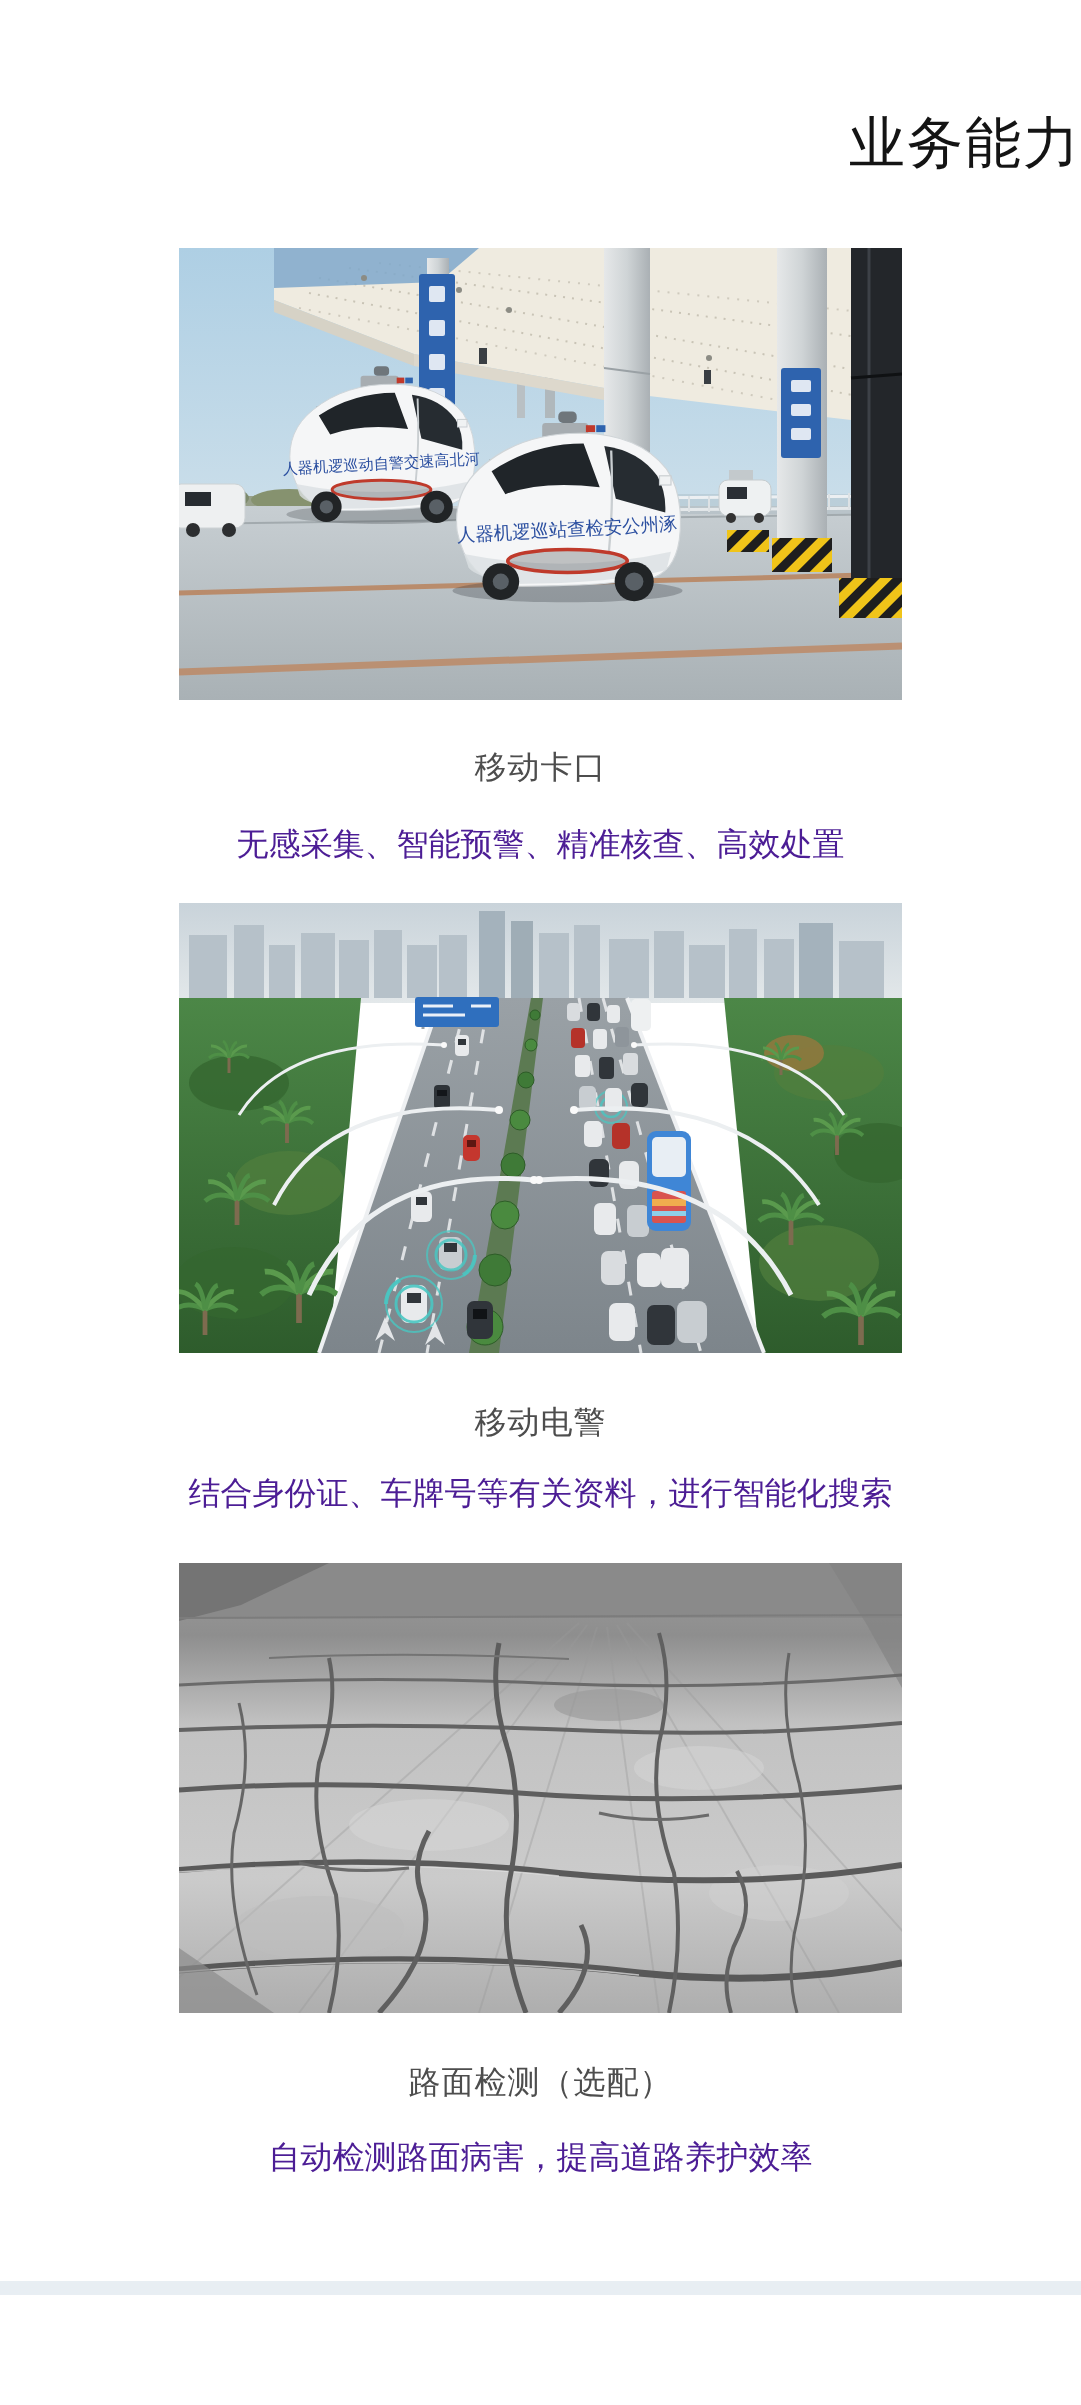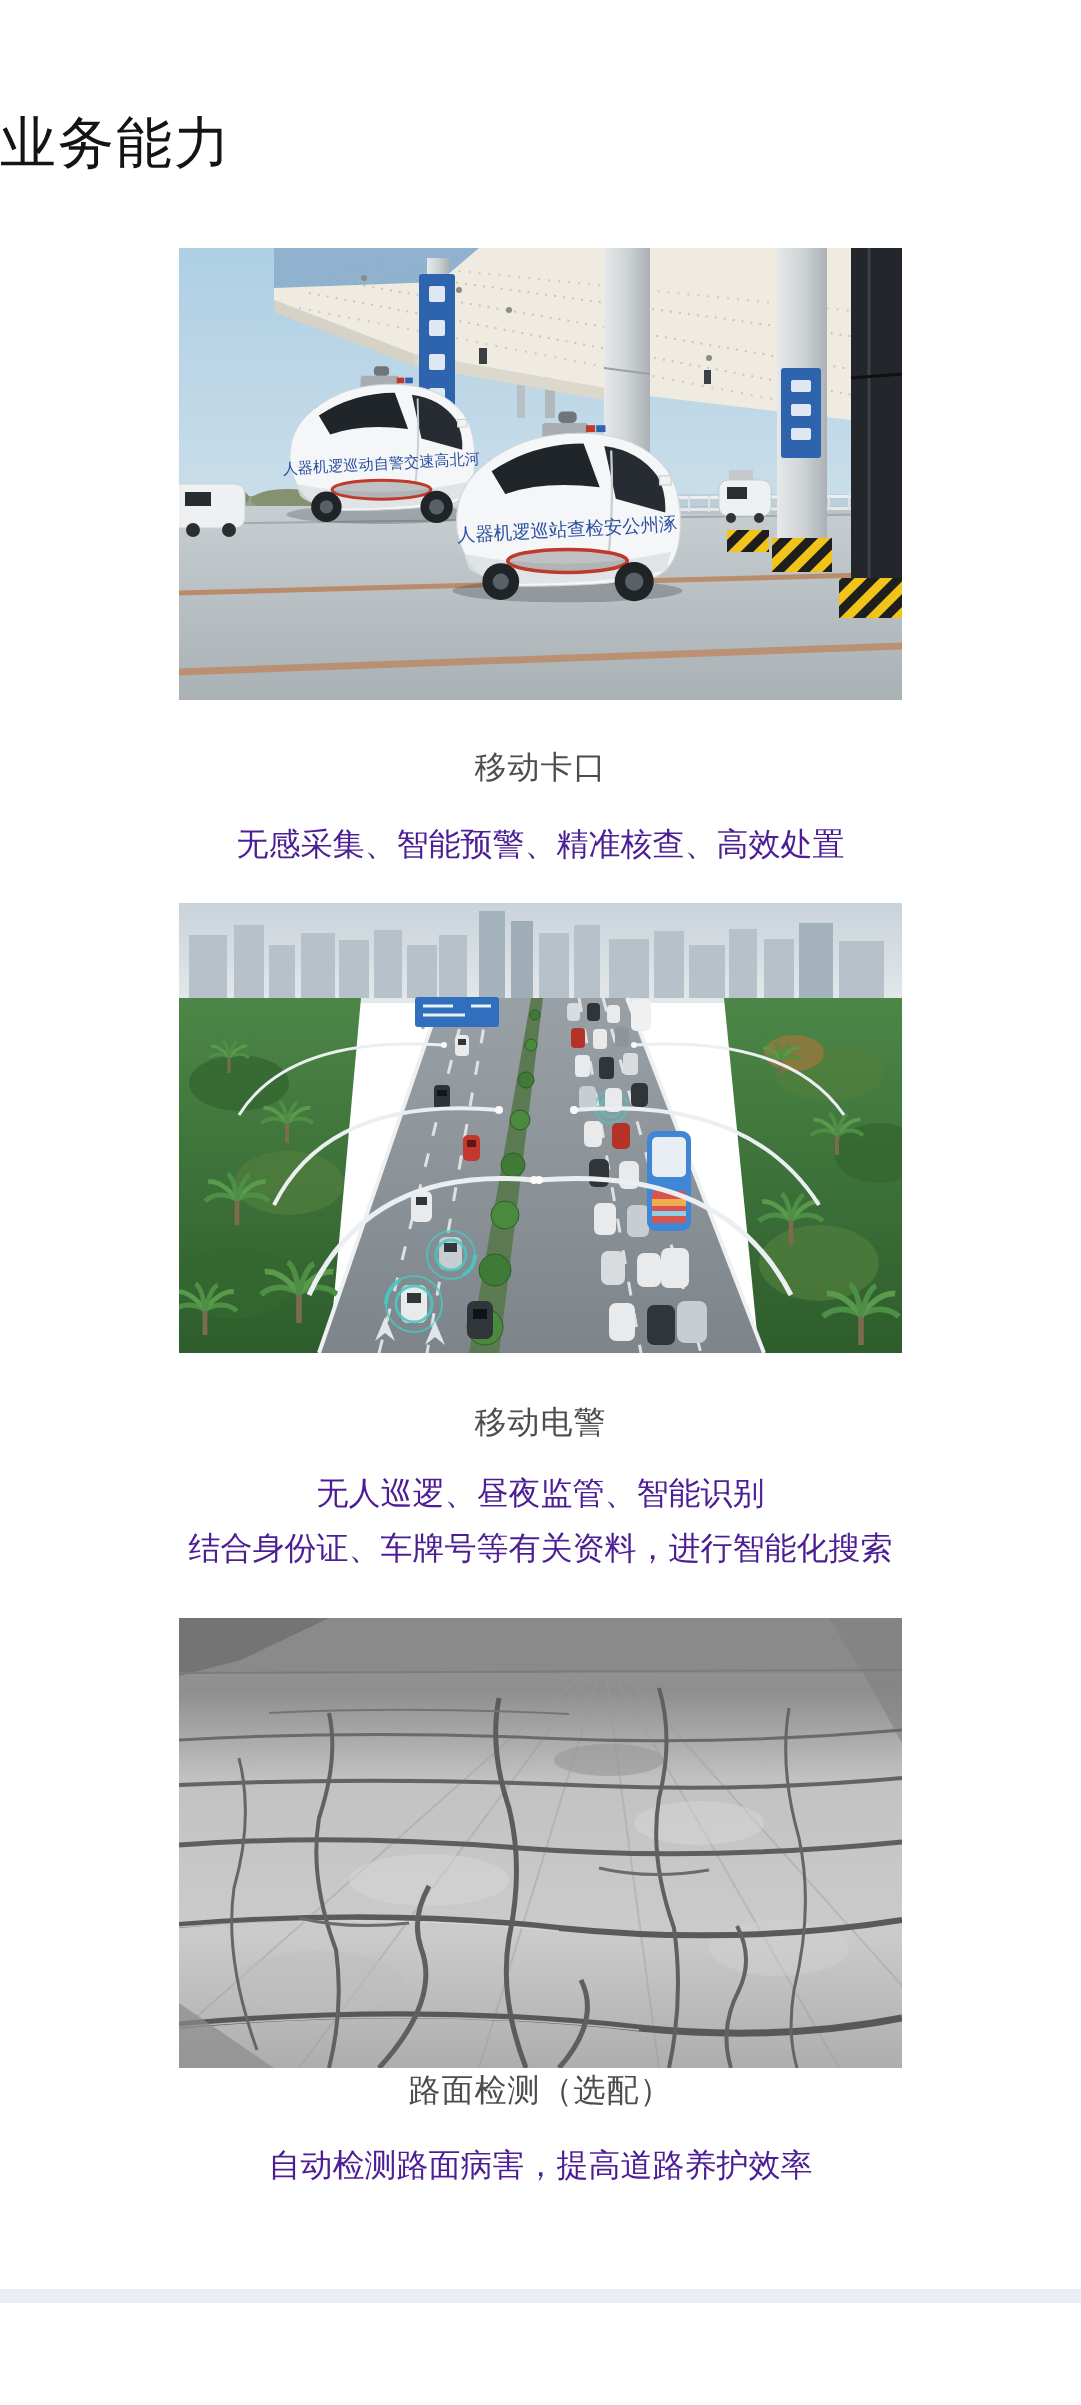--- a/index.html
+++ b/index.html
@@ -1,35 +1,35 @@
 <!DOCTYPE html>
 <html><head>
 <meta charset="utf-8">
 <style>
   html,body{margin:0;padding:0;}
   body{
     width:1081px;height:2405px;background:#ffffff;overflow:hidden;
     font-family:"Liberation Sans","DejaVu Sans",sans-serif;
   }
   .page-title{
-    padding-top:112px;font-size:56px;line-height:62px;text-align:left;
+    padding-top:112px;font-size:56px;line-height:62px;text-align:right;
     color:#141414;font-weight:500;letter-spacing:2px;
   }
   figure{margin:0 auto;width:723px;display:block;}
   figure svg{display:block;}
   .photo-1{margin-top:74px;}
   .photo-2{margin-top:31px;}
   .photo-3{margin-top:42px;}
   .section-heading{
     font-size:32px;line-height:44px;text-align:center;color:#4d4d4d;
     font-weight:400;letter-spacing:1px;
   }
   .h-1{margin-top:45px;}
   .h-2{margin-top:47px;}
-  .h-3{}
+  .h-3{margin-top:47px;}
   .section-desc{
     font-size:32px;line-height:55px;text-align:center;color:#4c1d95;
     font-weight:400;
   }
   .d-1{margin-top:28px;}
   .d-2{margin-top:22px;}
   .d-3{margin-top:26px;}
   .footer-bar{margin-top:96px;height:14px;background:#e8eef3;}
 </style>
 </head>
@@ -458,21 +458,20 @@
     </g>
 
     <g fill="#eef0f2" opacity="0.9">
       <polygon points="196,438 206,414 216,438 206,430"></polygon>
       <polygon points="246,442 256,418 266,442 256,434"></polygon>
     </g>
   </svg>
 </figure>
 <div class="section-heading h-2">移动电警</div>
 <div class="section-desc d-2">
-  <div>无人巡逻、昼夜监管、智能识别</div>
   <div>结合身份证、车牌号等有关资料，进行智能化搜索</div>
 </div>
 
 <figure class="photo-3">
   <svg width="723" height="450" viewBox="0 0 723 450">
     <defs>
       <linearGradient id="pav3" x1="0" y1="0" x2="0" y2="1">
         <stop offset="0" stop-color="#9c9c9c"></stop>
           <stop offset="0.16" stop-color="#8e8e8e"></stop>
         <stop offset="0.36" stop-color="#c2c2c2"></stop>

